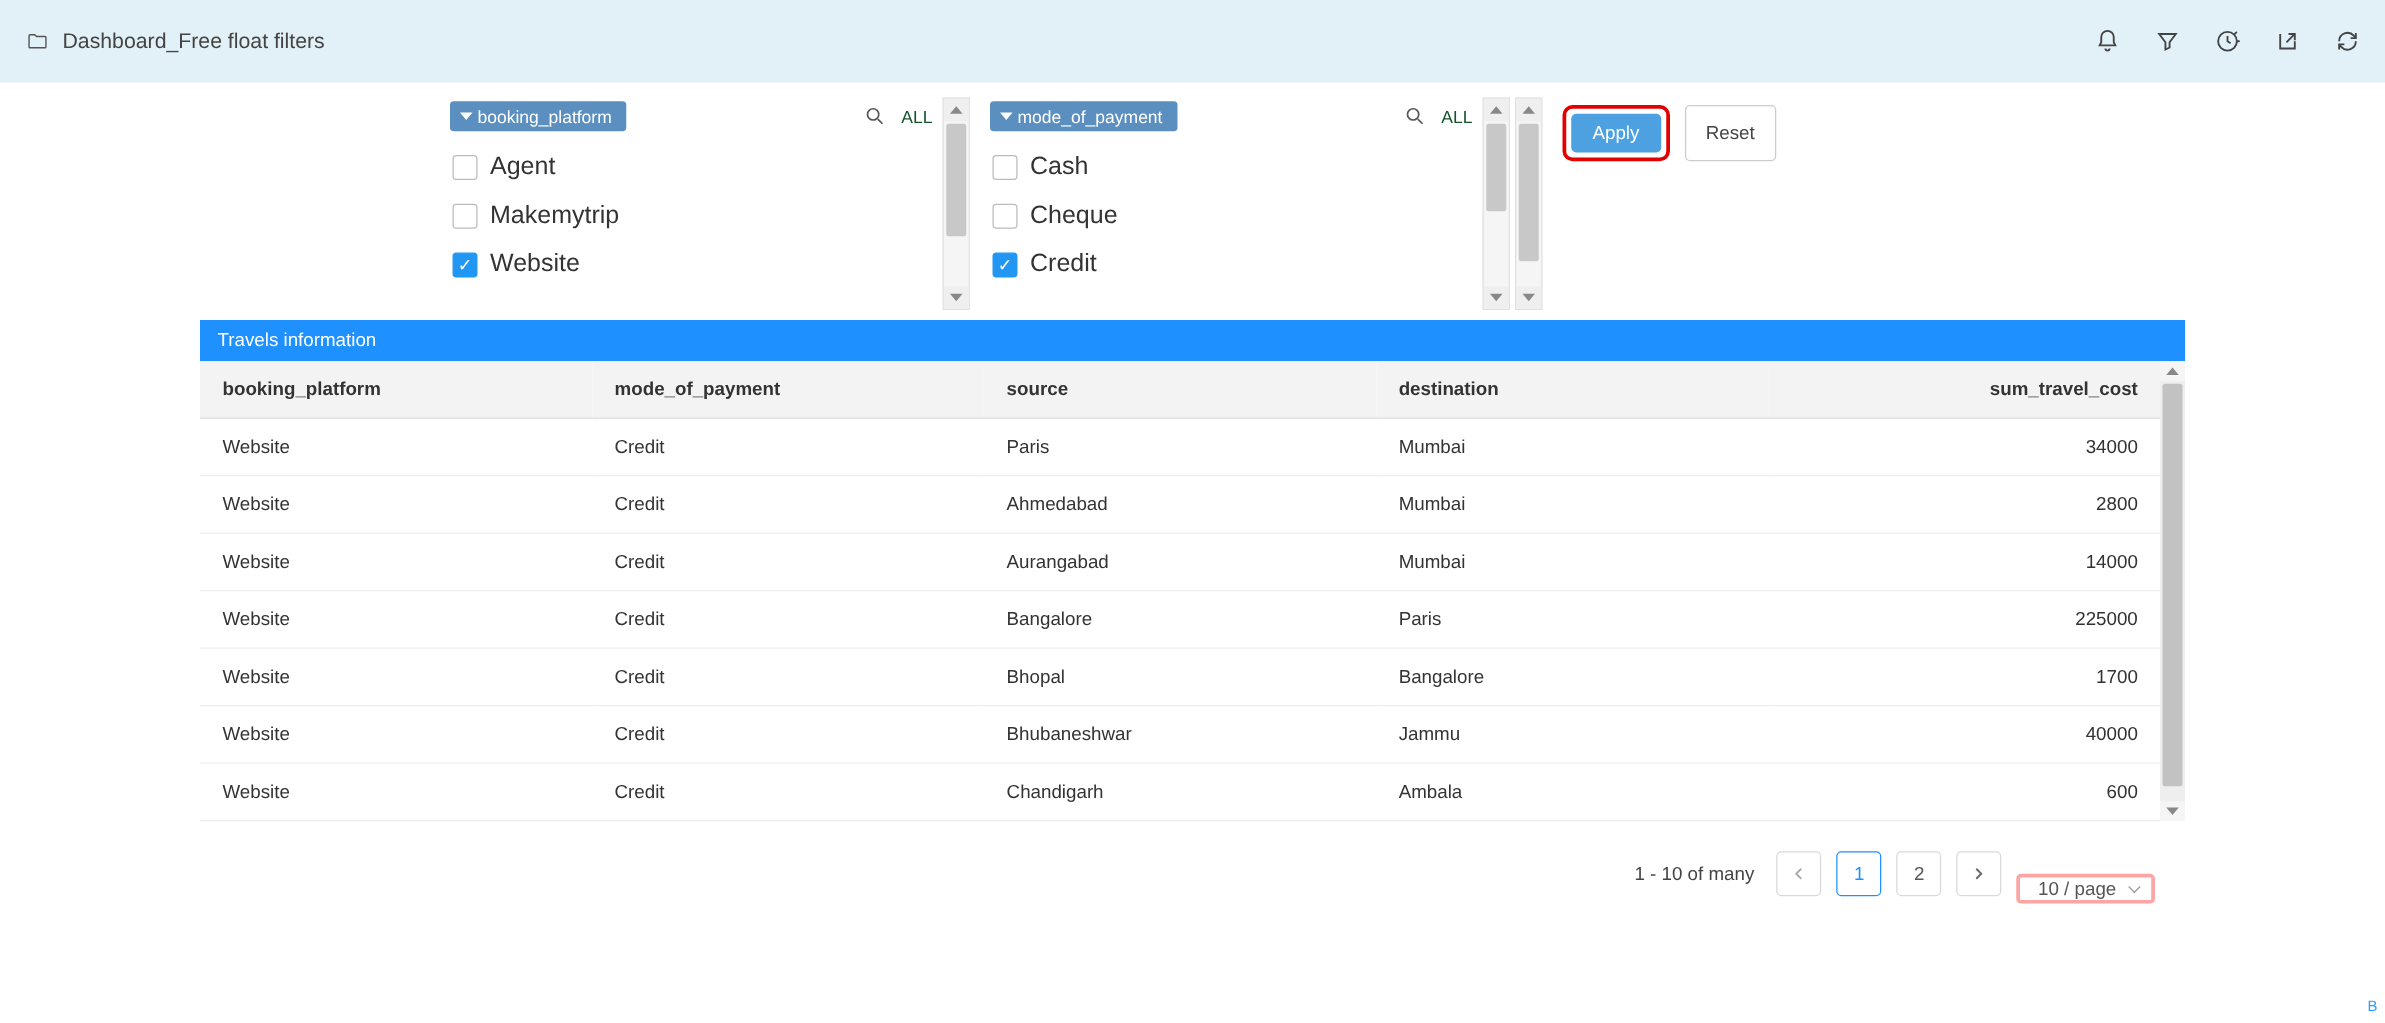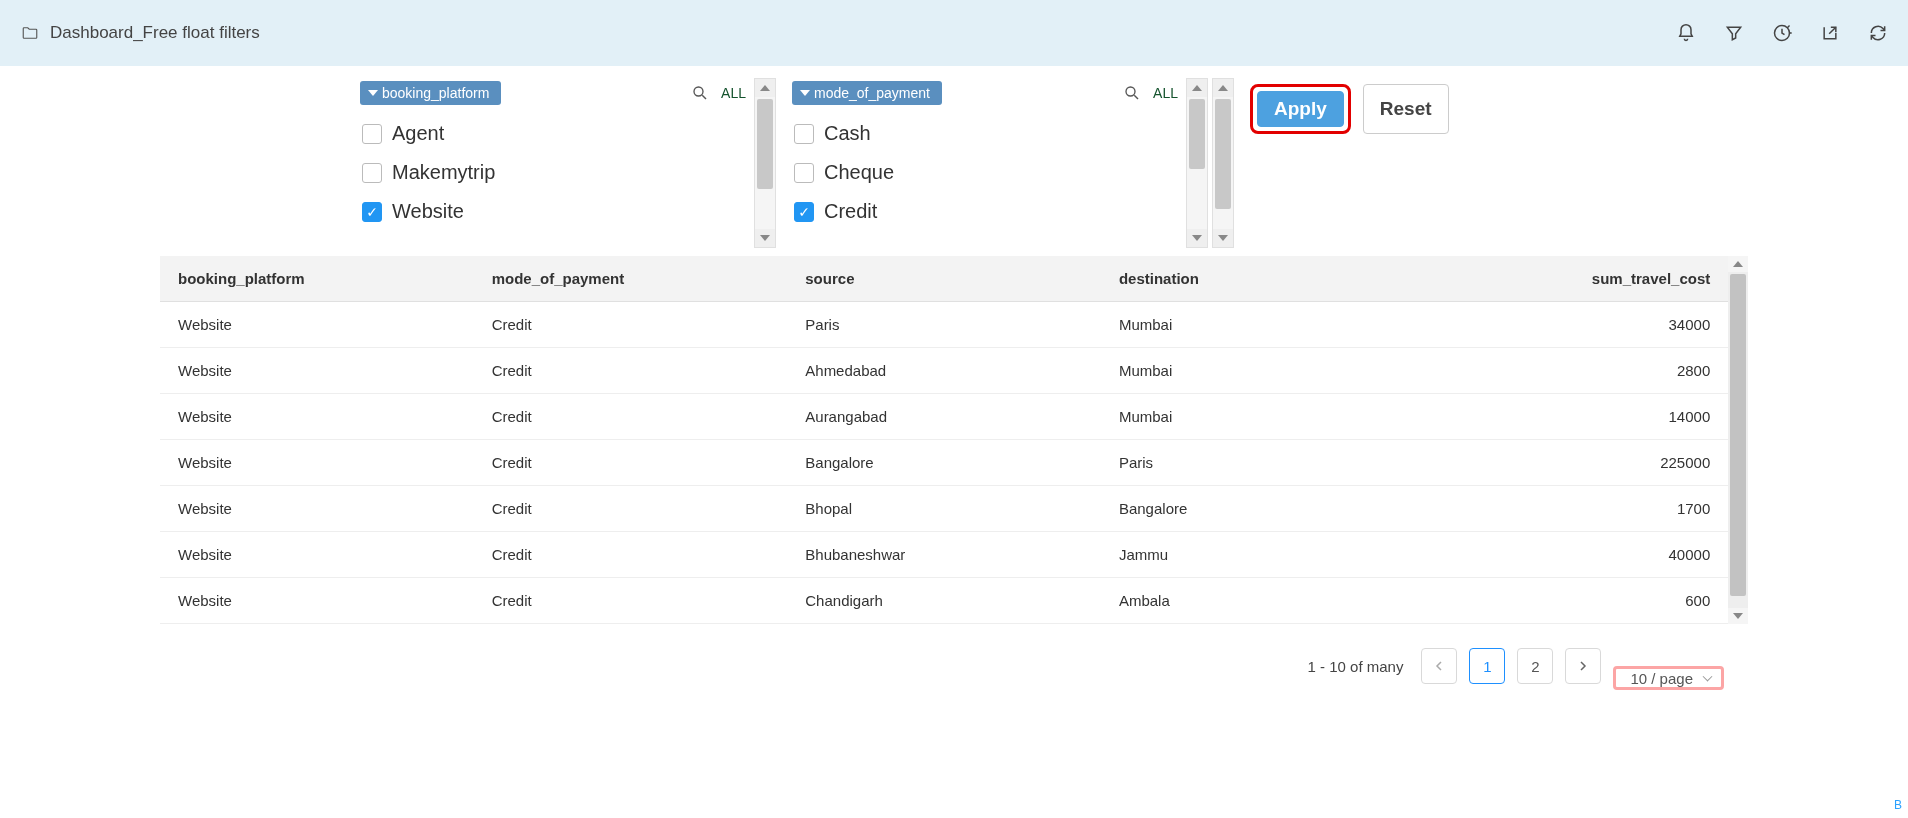--- a/index.html
+++ b/index.html
@@ -101,24 +101,23 @@
   .vscroll .arrow { height: 18px; display: flex; align-items: center; justify-content: center; background: #efefef; }
   .vscroll .arrow::before { content:""; width:0;height:0;border-left:5px solid transparent;border-right:5px solid transparent; }
   .vscroll .arrow.up::before { border-bottom: 6px solid #888; }
   .vscroll .arrow.down::before { border-top: 6px solid #888; }
   .vscroll .track { flex: 1; position: relative; }
   .vscroll .thumb { position: absolute; left: 2px; right: 2px; background: #c8c8c8; border-radius: 2px; }
 
   .actions { display: flex; gap: 12px; padding-top: 6px; }
   .btn {
     padding: 6px 16px;
-    font-size: 19px;
+    font-size: 15px;
     border-radius: 4px;
     cursor: pointer;
-    font-weight: bold;
   }
   .btn-primary { background: #4da1e0; color: #fff; border: 1px solid #4da1e0; }
   .btn-secondary { background: #fff; color: #444; border: 1px solid #ccc; }
   .apply-highlight { border: 3px solid #e20000; border-radius: 8px; padding: 4px; display:inline-flex; }
 
   
   .table-panel {
     margin: 8px 160px 0 160px;
     position: relative;
   }
@@ -340,20 +339,21 @@
   <div class="actions">
     <span class="apply-highlight">
       <button class="btn btn-primary">Apply</button>
     </span>
     <button class="btn btn-secondary">Reset</button>
   </div>
 
 </div>
 
 <div class="table-panel">
+  <div class="panel-title">Travels information</div>
   <div class="table-wrap">
     <table class="data-table">
       <colgroup>
         <col style="width:20%">
           <col style="width:20%">
           <col style="width:20%">
           <col style="width:20%">
           <col style="width:20%">
       </colgroup>
       <thead>

